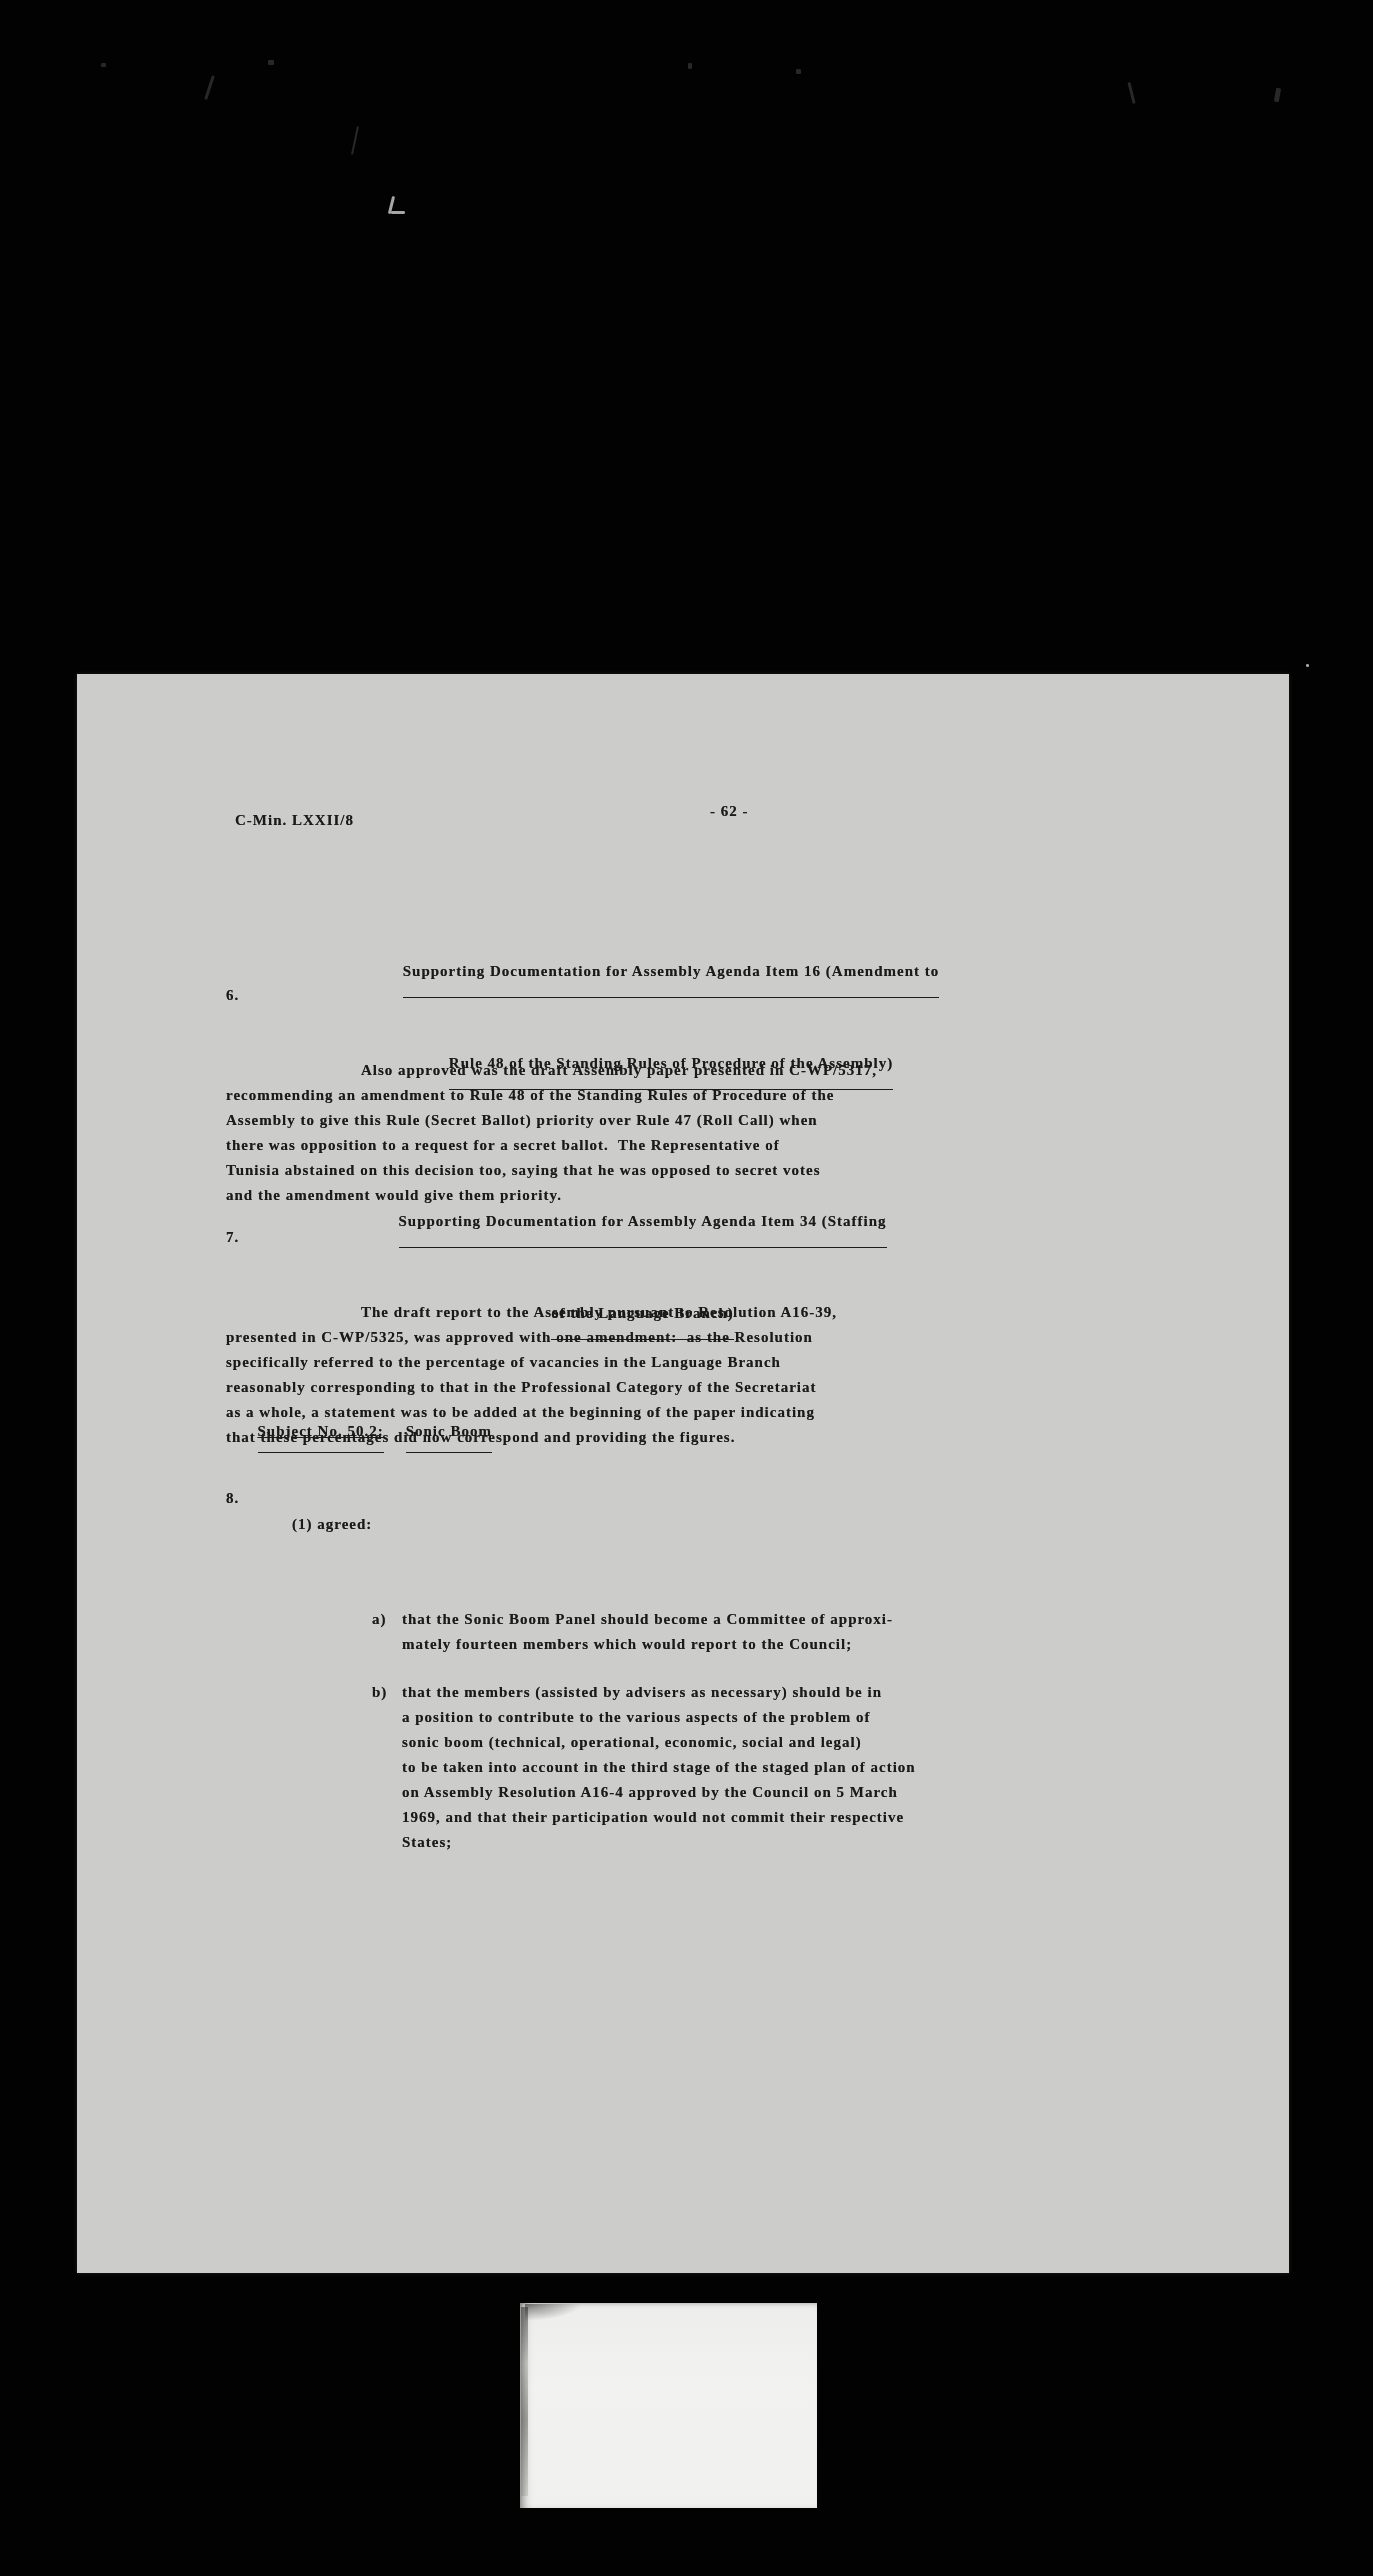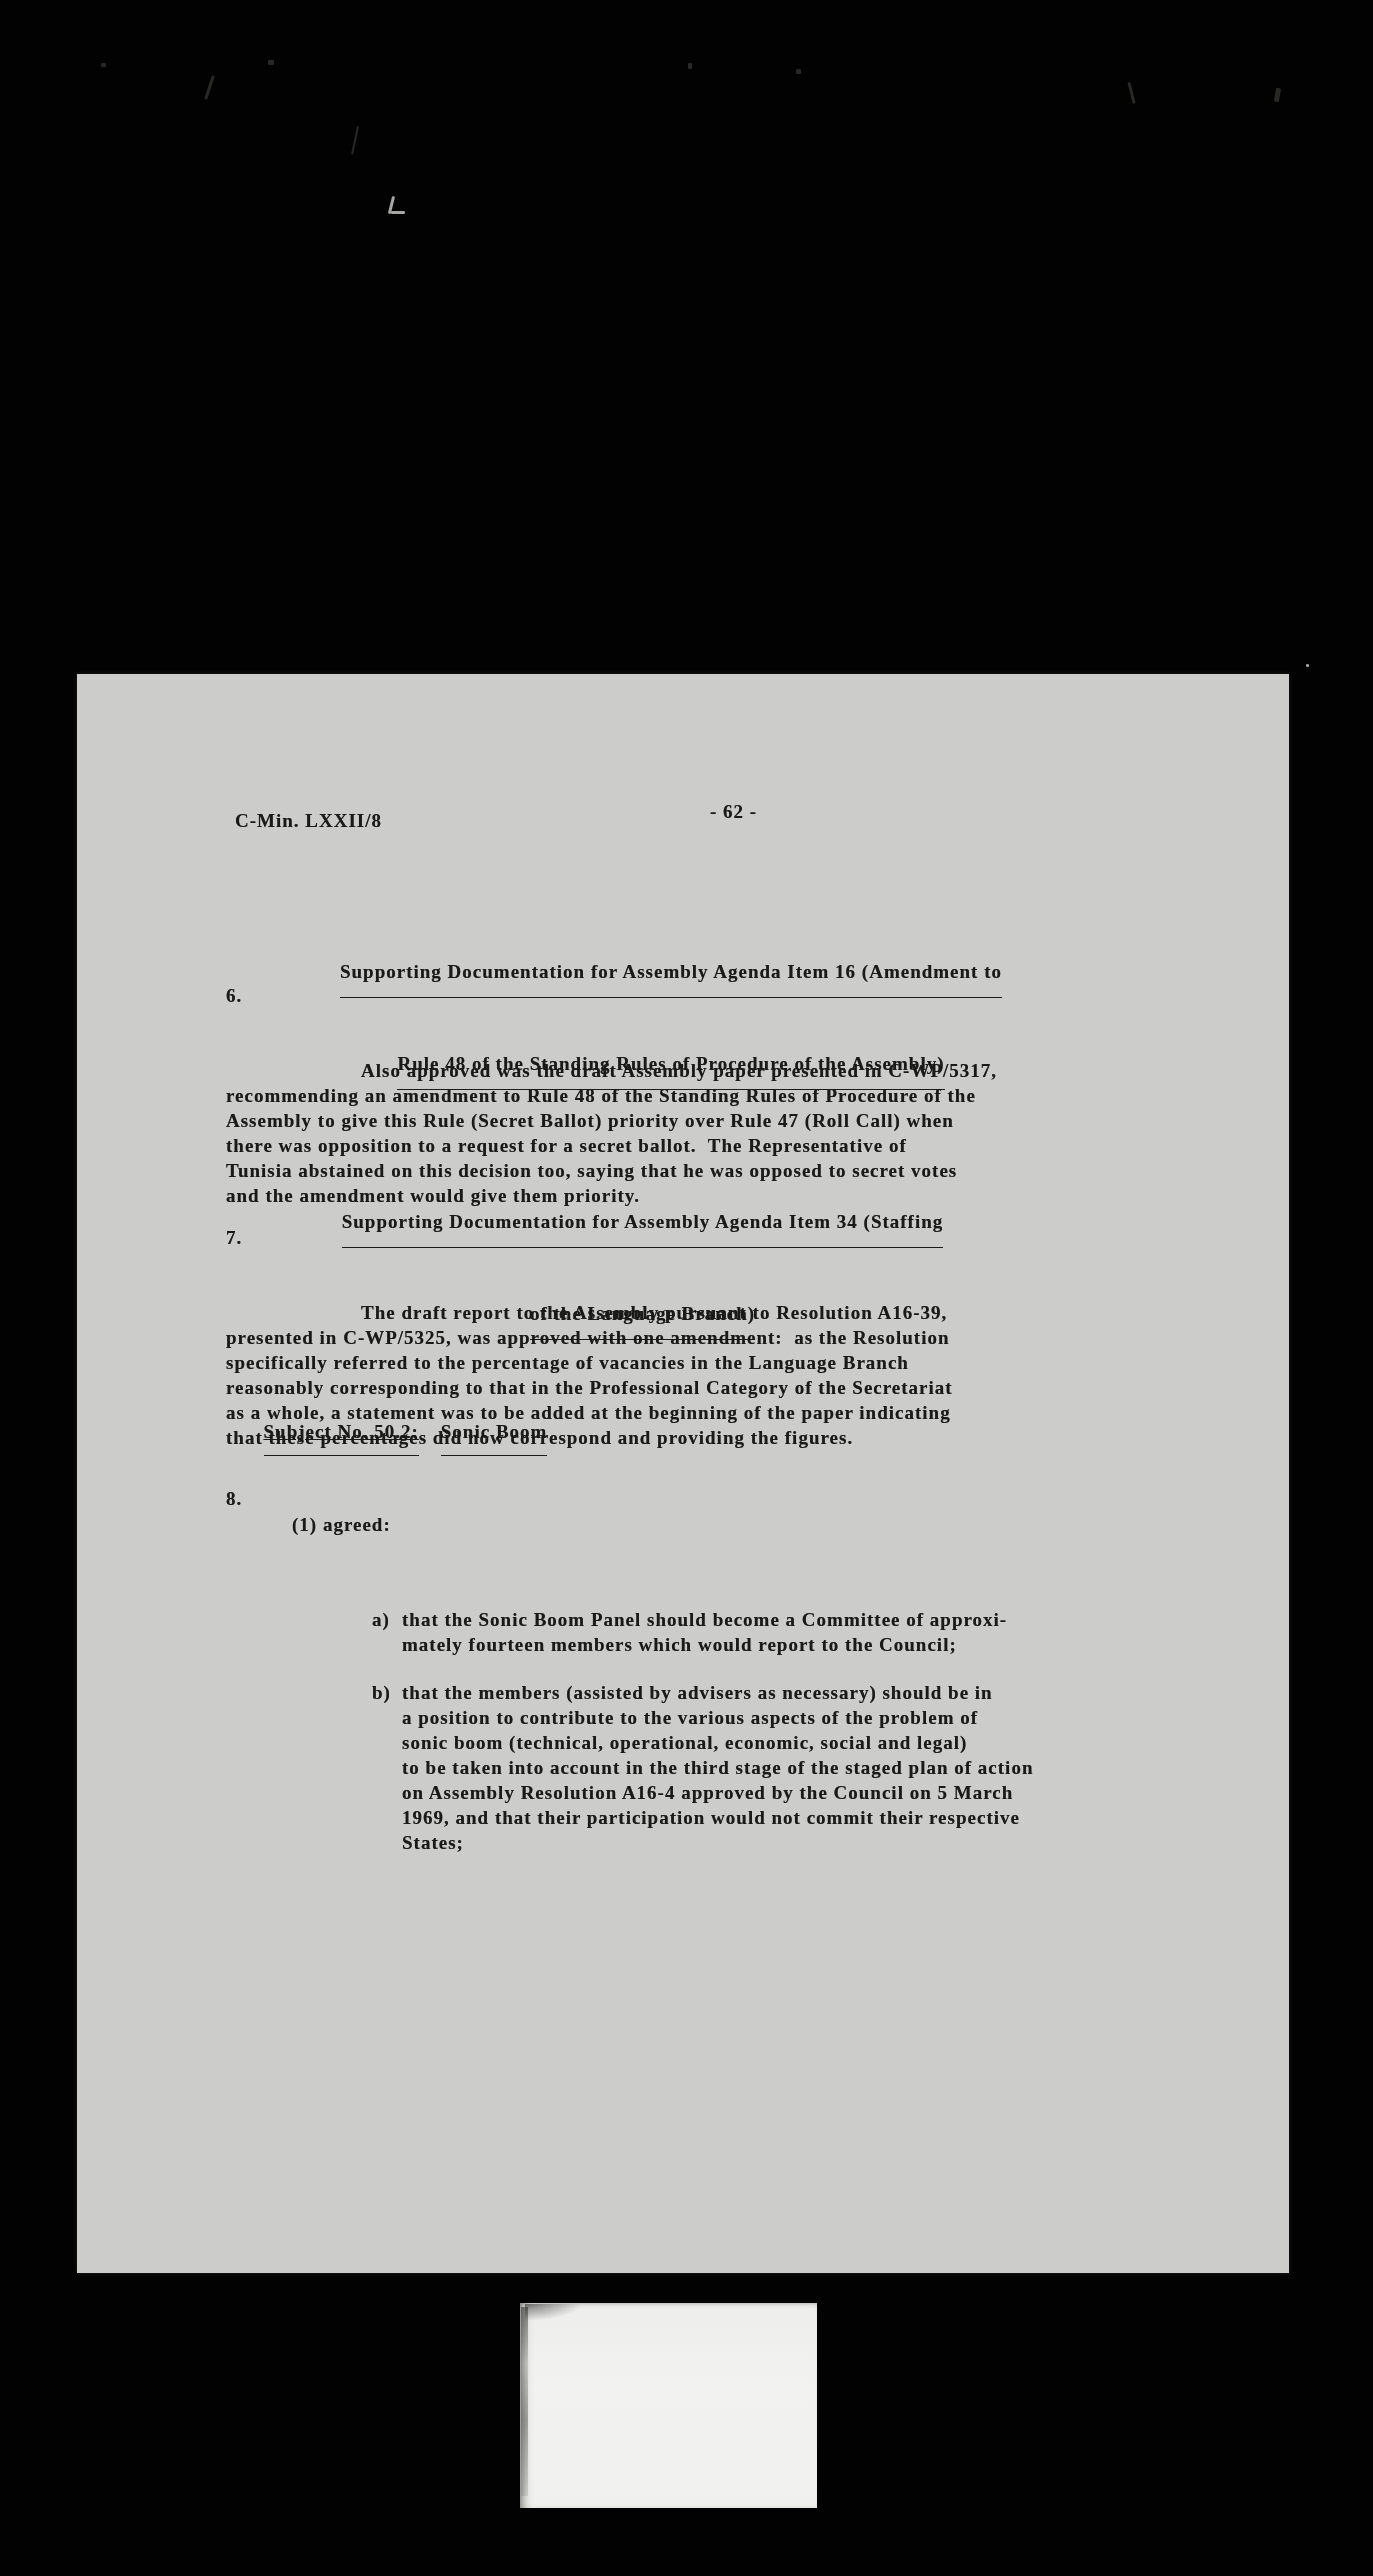--- a/index.html
+++ b/index.html
@@ -17,21 +17,21 @@
   
   .paper{
     position:absolute;left:77px;top:674px;width:1212px;height:1599px;
     background:
       repeating-linear-gradient(0deg, rgba(0,0,0,0.018) 0 1.3px, rgba(255,255,255,0.02) 1.3px 2.5px),
       linear-gradient(180deg,#c6c6c4 0%,#cbcbc9 18%,#cecbefore 45%,#cfcfcd 60%,#d6d6d4 82%,#e2e2e0 95%,#e8e8e6 100%);
     background-color:#cccccb;
     box-shadow:0 0 3.8px 0.6px rgba(255,255,255,0.08);
     color:#1a1a18;
     font-weight:700;
-    font-size:19px;
+    font-size:15px;
     letter-spacing:1px;
     line-height:25px;
   }
   .paper *{white-space:pre;}
   .abs{position:absolute;}
   .u{border-bottom:1.9px solid #1c1c1a;padding-bottom:13px;}
   .center{text-align:center;}
   .hline{display:block;margin-bottom:3.2px;}
   .hline > span{display:inline-block;}
   .para{left:149px;width:934px;}

